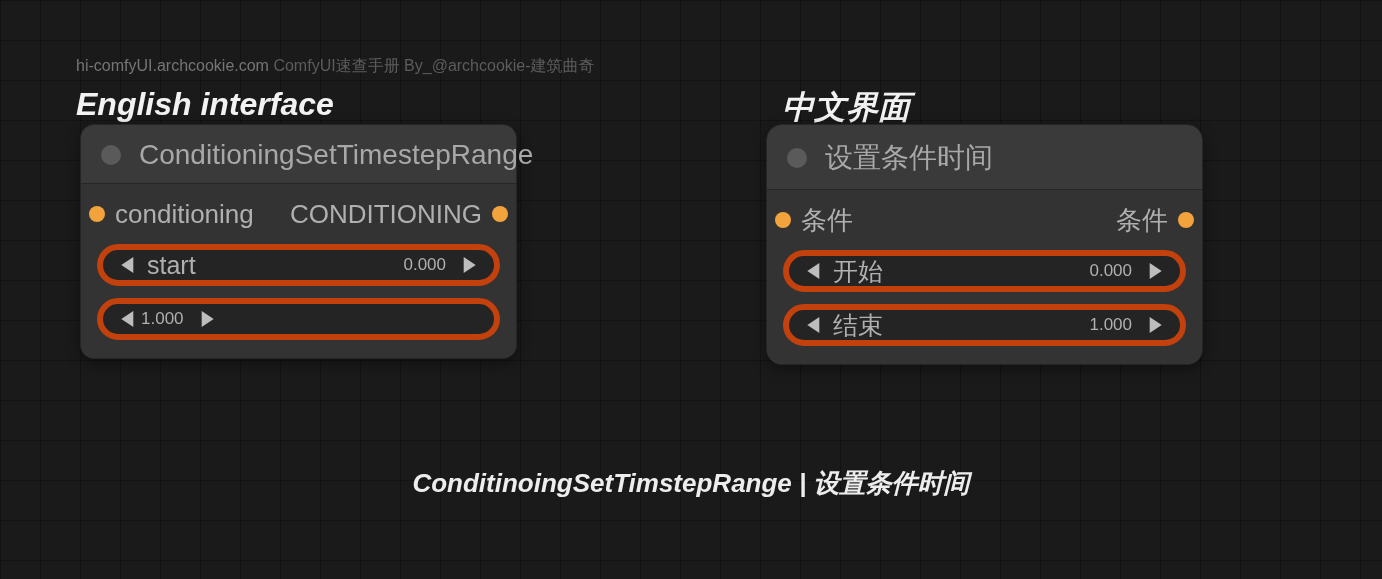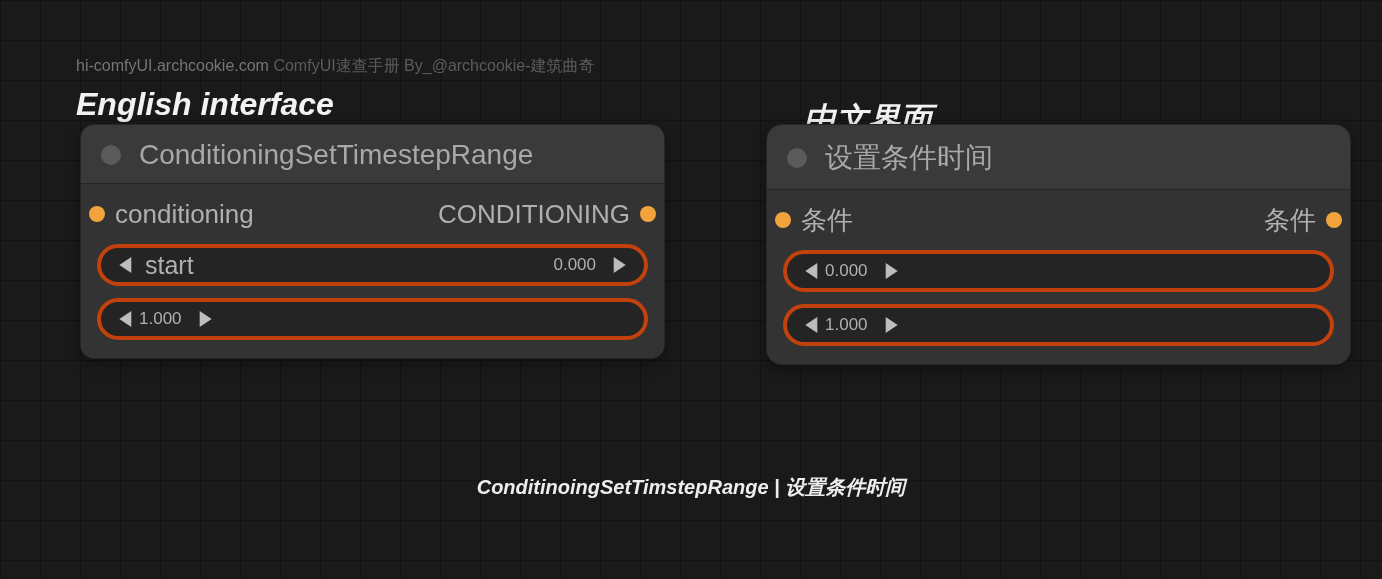--- a/index.html
+++ b/index.html
@@ -26,24 +26,24 @@
 }
 .watermark .lighter { color: #5c5c5c; }
 .section-label {
   position: absolute;
   color: #f2f2f2;
   font-size: 32px;
   font-style: italic;
   font-weight: 600;
 }
 .label-en { top: 86px; left: 76px; }
-.label-cn { top: 86px; left: 804px; margin-top: 12px; }
+.label-cn { top: 86px; left: 782px; }
 .node {
   position: absolute;
-  width: 585px;
+  width: 437px;
   background: #3a3a3a;
   border: 1px solid #262626;
   border-radius: 14px;
   box-shadow: 0 4px 14px rgba(0,0,0,0.4);
 }
 .node-en { top: 124px; left: 80px; }
 .node-cn { top: 124px; left: 766px; border-radius: 16px; }
 .node-header {
   display: flex;
   align-items: center;
@@ -87,21 +87,21 @@
   width: 16px; height: 16px; border-radius: 50%;
   background: #f2a33c;
   flex-shrink: 0;
 }
 .io-left .port-dot { margin-left: -8px; }
 .io-right .port-dot { margin-right: -8px; }
 .param-row {
   display: flex;
   align-items: center;
   background: #242424;
-  border: 4px solid #c2410c;
+  border: 6px solid #c2410c;
   border-radius: 22px;
   height: 42px;
   padding: 0 12px;
   margin-top: 12px;
   color: #b0b0b0;
 }
 .arrow-btn {
   display: flex;
   align-items: center;
   justify-content: center;
@@ -117,21 +117,21 @@
 }
 .param-value {
   font-size: 17px;
   margin-right: 10px;
 }
 .footer-caption {
   position: absolute;
   bottom: 78px;
   left: 0; right: 0;
   text-align: center;
-  font-size: 20px;
+  font-size: 26px;
   font-style: italic;
   font-weight: 600;
   color: #ededed;
 }
 </style>
 </head>
 <body>
 
 <div class="watermark">
   <span>hi-comfyUI.archcookie.com</span><span class="lighter"> ComfyUI速查手册 By_@archcookie-建筑曲奇</span>
@@ -204,34 +204,36 @@
         <div class="port-dot"></div>
       </div>
     </div>
 
     <div class="param-row">
       <div class="arrow-btn">
         <svg width="14" height="16" viewBox="0 0 10 12">
             <path d="M9 0 L0 6 L9 12 Z"></path>
           </svg>
       </div>
+      <span class="param-label">开始</span>
       <span class="param-value">0.000</span>
       <div class="arrow-btn">
         <svg width="14" height="16" viewBox="0 0 10 12">
             <path d="M1 0 L10 6 L1 12 Z"></path>
           </svg>
       </div>
     </div>
 
     <div class="param-row">
       <div class="arrow-btn">
         <svg width="14" height="16" viewBox="0 0 10 12">
             <path d="M9 0 L0 6 L9 12 Z"></path>
           </svg>
       </div>
+      <span class="param-label">结束</span>
       <span class="param-value">1.000</span>
       <div class="arrow-btn">
         <svg width="14" height="16" viewBox="0 0 10 12">
             <path d="M1 0 L10 6 L1 12 Z"></path>
           </svg>
       </div>
     </div>
   </div>
 </div>
 

